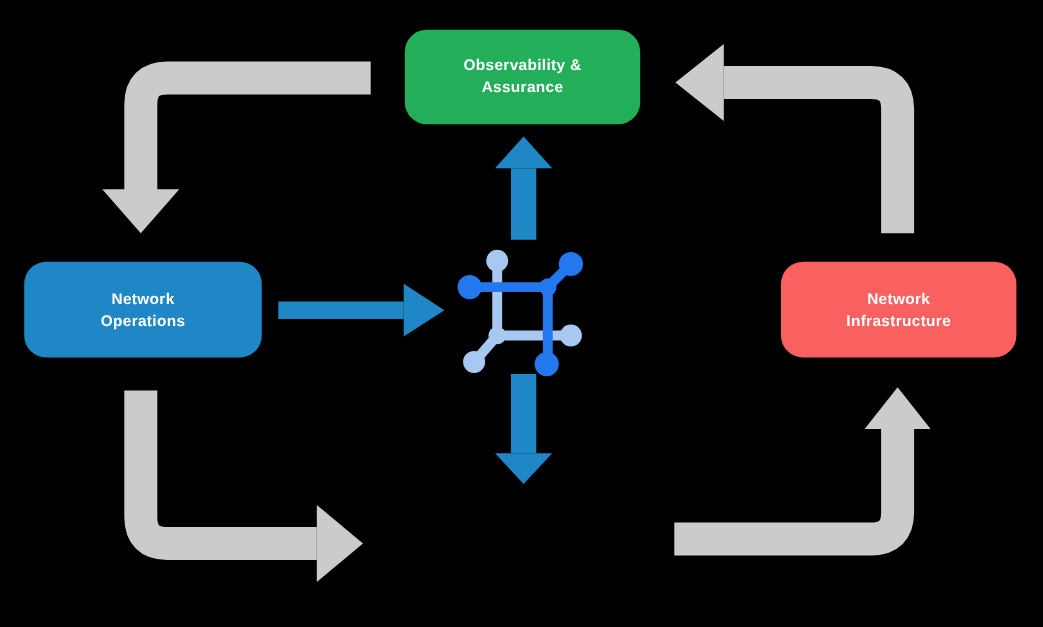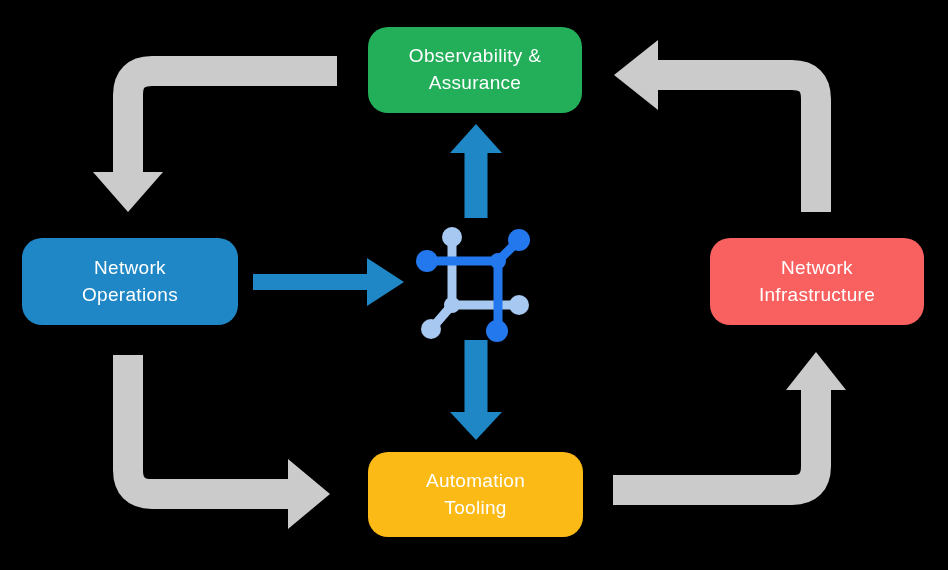--- a/index.html
+++ b/index.html
@@ -18,22 +18,22 @@
   .node {
     position: absolute;
     border-radius: 20px;
     display: flex;
     align-items: center;
     justify-content: center;
     text-align: center;
   }
   .node-label {
     color: #fff;
-    font-size: 19px;
-    font-weight: normal;
+    font-size: 14px;
+    font-weight: bold;
     letter-spacing: 0.3px;
     line-height: 1.42;
     white-space: pre-line;
   }
   .node-observability { left: 368px; top: 27px;  width: 214px; height: 86px; }
   .node-operations    { left: 22px;  top: 238px; width: 216px; height: 87px; }
   .node-infrastructure{ left: 710px; top: 238px; width: 214px; height: 87px; }
   .node-automation    { left: 368px; top: 452px; width: 215px; height: 85px; }
 </style>
 </head>
@@ -114,18 +114,14 @@
   <div class="node node-operations" style="background-color: rgb(31, 135, 198);">
     <span class="node-label">Network
 Operations</span>
   </div>
 
   <div class="node node-infrastructure" style="background-color: rgb(249, 96, 96);">
     <span class="node-label">Network
 Infrastructure</span>
   </div>
 
-  <div class="node node-automation" style="background-color: rgb(251, 186, 22);">
-    <span class="node-label">Automation
-Tooling</span>
-  </div>
 
 </div>
 
 </body></html>

